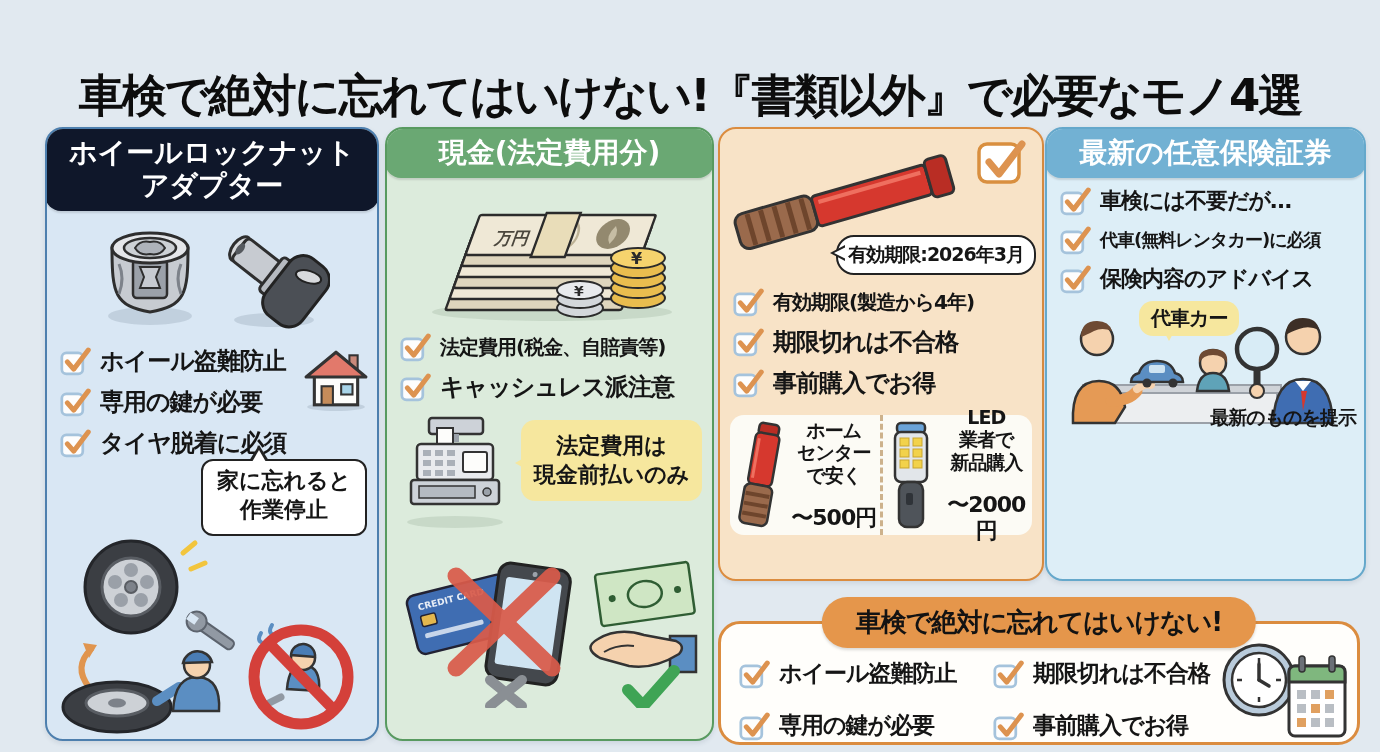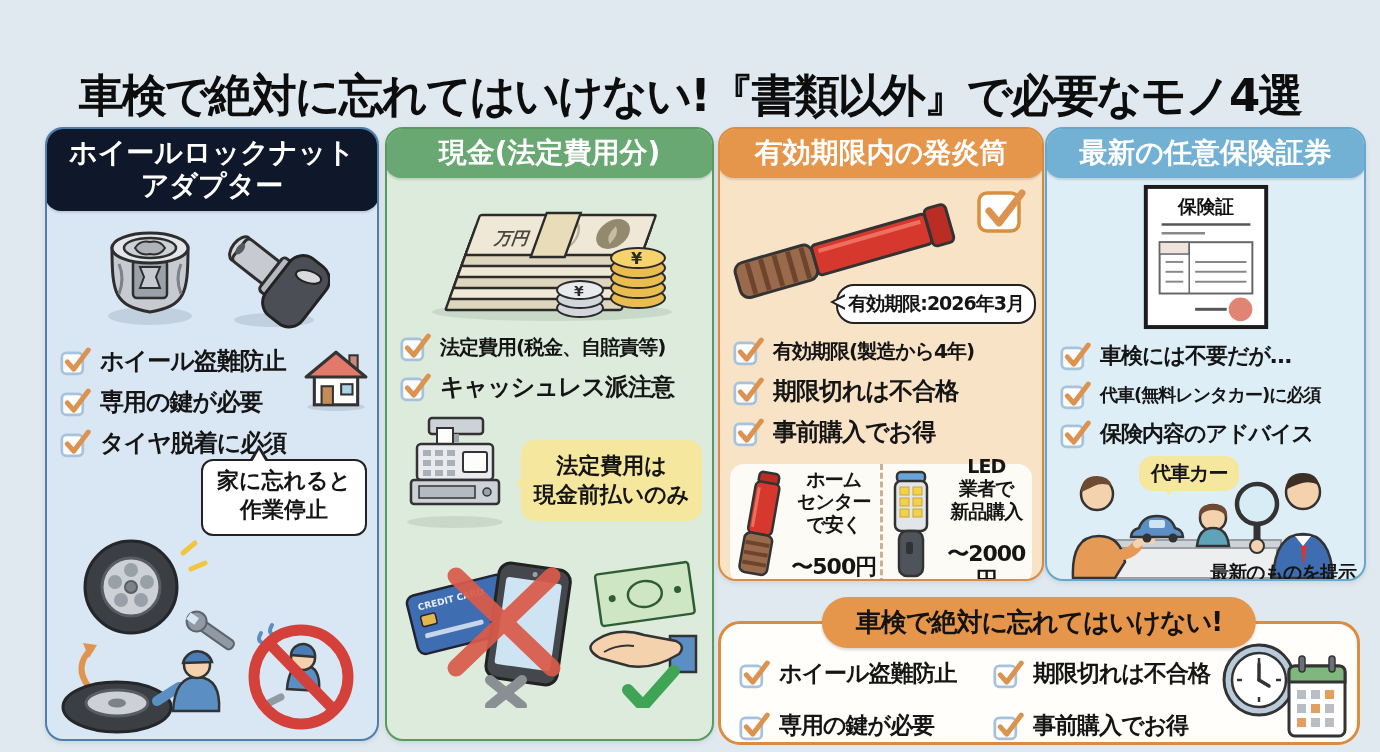--- a/index.html
+++ b/index.html
@@ -56,21 +56,21 @@
     font-weight:800;text-align:center;white-space:pre-line;z-index:3;font-family:Liberation Mono, monospace;
   }
   .b1{right:10px;top:330px;width:158px;padding:8px 2px;font-size:22px;line-height:1.3}
   .b1::before{content:"";position:absolute;top:-16px;left:46px;
     border-left:10px solid transparent;border-right:10px solid transparent;border-bottom:16px solid #222}
   .b1::after{content:"";position:absolute;top:-11px;left:49px;
     border-left:7px solid transparent;border-right:7px solid transparent;border-bottom:12px solid #fff}
 
   .ybubble{background:#f6e79e;border-radius:14px;font-weight:800;
     text-align:center;white-space:pre-line;position:relative;z-index:3}
-  .b2{flex:1;margin-top:28px;padding:12px 8px;font-size:22px;line-height:1.3}
+  .b2{flex:1;margin-top:8px;padding:12px 8px;font-size:22px;line-height:1.3}
   .b2::before{content:"";position:absolute;left:-15px;top:42%;
     border:9px solid transparent;border-right:16px solid #f6e79e}
 
   .b3{position:absolute;right:6px;bottom:4px;background:#fff;border:2.5px solid #222;
     border-radius:18px;padding:5px 10px;font-size:19px;font-weight:800;white-space:nowrap;z-index:3;letter-spacing:-1px}
   .b3::before{content:"";position:absolute;left:-16px;top:8px;
     border:8px solid transparent;border-right:15px solid #222}
   .b3::after{content:"";position:absolute;left:-10px;top:10px;
     border:6px solid transparent;border-right:12px solid #fff}
 
@@ -328,21 +328,20 @@
           <circle cx="278" cy="54" r="3.5" fill="#2f5d33"></circle>
       </g>
       <rect x="270" y="96" width="26" height="36" fill="#5b8ec2" stroke="#333" stroke-width="2.5"></rect>
       <path d="M200 118 q-18 -10 -2 -19 q20 -12 46 -4 l32 6 q10 5 3 13 q-26 16 -50 12 z" fill="#f5d2ae" stroke="#333" stroke-width="2.5"></path>
       <path d="M204 112 q14 -8 30 -6" fill="none" stroke="#333" stroke-width="2"></path>
       <path d="M228 150 l15 16 l31 -35" stroke="#3fa455" stroke-width="12" fill="none" stroke-linecap="round" stroke-linejoin="round"></path>
     </svg>
   </section>
 
   <section class="col col3">
-    <header class="chead">有効期限内の発炎筒</header>
 
     <div class="flareblk">
       <svg class="flaresvg" viewBox="0 0 238 108">
         <g transform="rotate(-16 119 54)">
           <rect x="8" y="42" width="80" height="36" rx="9" fill="#9a6a4c" stroke="#333" stroke-width="3"></rect>
           <line x1="22" y1="44" x2="22" y2="76" stroke="#6e452c" stroke-width="5"></line>
           <line x1="36" y1="44" x2="36" y2="76" stroke="#6e452c" stroke-width="5"></line>
           <line x1="50" y1="44" x2="50" y2="76" stroke="#6e452c" stroke-width="5"></line>
           <line x1="64" y1="44" x2="64" y2="76" stroke="#6e452c" stroke-width="5"></line>
           <line x1="78" y1="44" x2="78" y2="76" stroke="#6e452c" stroke-width="5"></line>
@@ -421,39 +420,20 @@
 新品購入</span>
           <span class="optprice">〜2000円</span>
         </div>
       </div>
     </div>
   </section>
 
   <section class="col col4">
     <header class="chead">最新の任意保険証券</header>
 
-    <div class="docwrap">
-      <svg class="docsvg" viewBox="0 0 150 150">
-        <rect x="14" y="4" width="122" height="142" fill="#fff" stroke="#1c1c1c" stroke-width="4"></rect>
-        <text x="75" y="30" font-size="19" font-weight="bold" fill="#111" text-anchor="middle">保険証</text>
-        <line x1="30" y1="42" x2="120" y2="42" stroke="#555" stroke-width="2.5"></line>
-        <line x1="30" y1="51" x2="74" y2="51" stroke="#888" stroke-width="2.5"></line>
-        <rect x="28" y="60" width="94" height="52" fill="#fff" stroke="#666" stroke-width="2"></rect>
-        <rect x="28" y="60" width="30" height="12" fill="#efe3de" stroke="#666" stroke-width="1.5"></rect>
-        <line x1="58" y1="60" x2="58" y2="112" stroke="#666" stroke-width="1.5"></line>
-        <line x1="34" y1="80" x2="52" y2="80" stroke="#888" stroke-width="2"></line>
-        <line x1="34" y1="90" x2="52" y2="90" stroke="#888" stroke-width="2"></line>
-        <line x1="34" y1="100" x2="52" y2="100" stroke="#888" stroke-width="2"></line>
-        <line x1="64" y1="80" x2="116" y2="80" stroke="#888" stroke-width="2"></line>
-        <line x1="64" y1="90" x2="116" y2="90" stroke="#888" stroke-width="2"></line>
-        <line x1="64" y1="100" x2="116" y2="100" stroke="#888" stroke-width="2"></line>
-        <line x1="64" y1="128" x2="96" y2="128" stroke="#555" stroke-width="3"></line>
-        <circle cx="110" cy="128" r="12" fill="#e08573"></circle>
-      </svg>
-    </div>
 
     <div class="checks">
       <div class="crow">
         <svg class="cbx" viewBox="0 0 34 32">
             <rect x="2" y="7" width="23" height="23" rx="5"></rect>
             <path d="M8 17 L15 25 L31 4"></path>
           </svg>
         <span class="lbl">車検には不要だが…</span>
       </div>
       <div class="crow">

